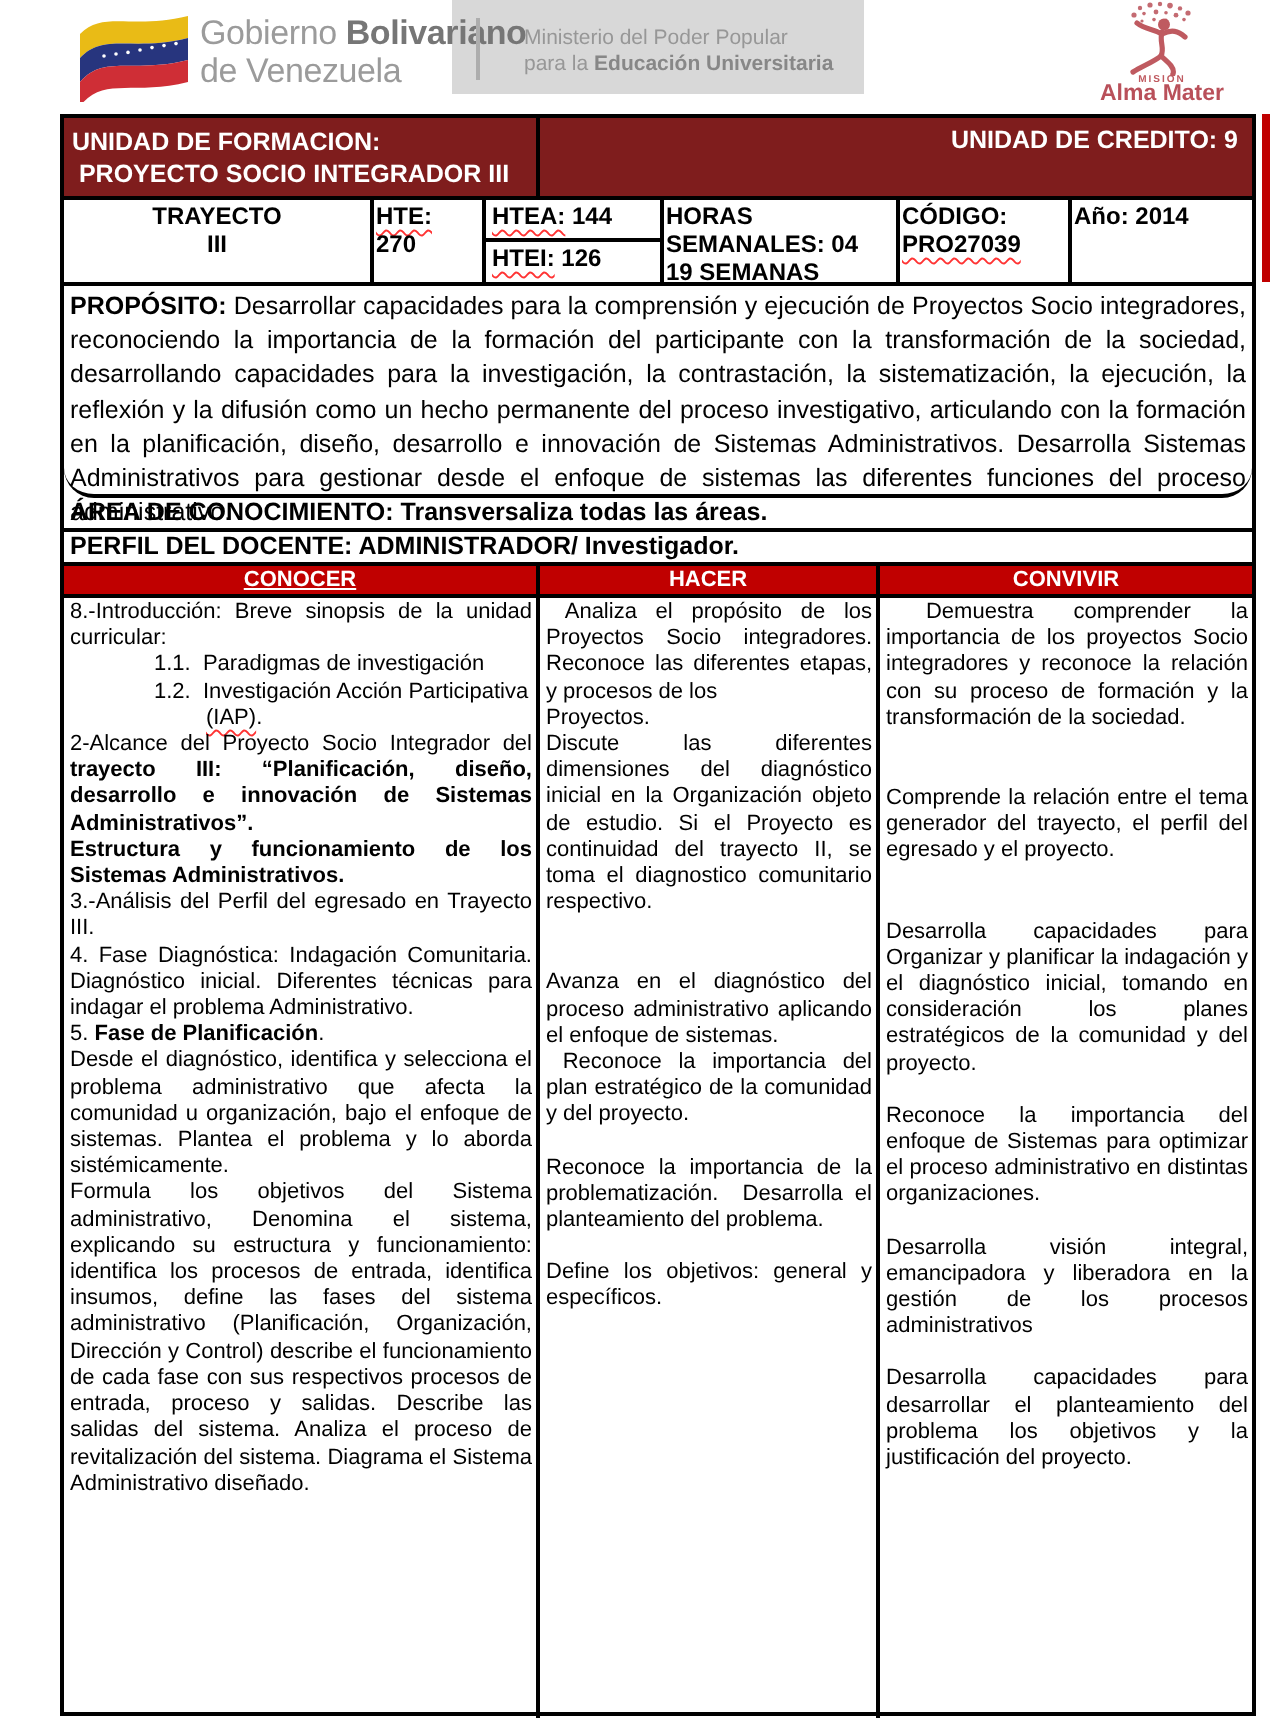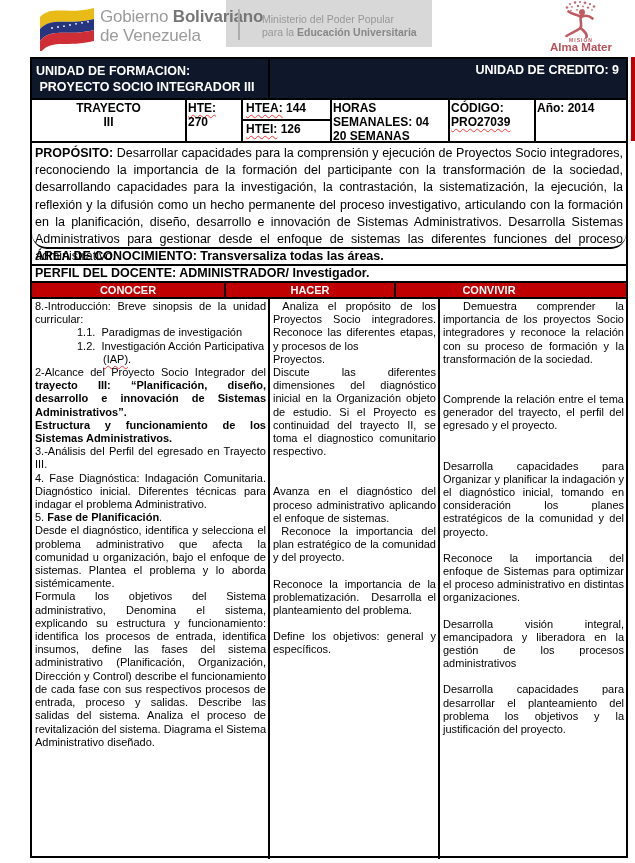--- a/index.html
+++ b/index.html
@@ -24,21 +24,21 @@
 
   
   .doc-table { position:absolute; left:30px; top:57px; width:598px; height:801px;
                border:2px solid #000; box-sizing:border-box; background:#fff; }
   .row { display:flex; box-sizing:border-box; }
   .cell { box-sizing:border-box; overflow:hidden; }
   .br { border-right:2px solid #000; }
   .bb { border-bottom:2px solid #000; }
 
   
-  .banner { height:41px; background:#0f172a; color:#fff; font-weight:bold; font-size:12.5px; }
+  .banner { height:41px; background:#7f1d1d; color:#fff; font-weight:bold; font-size:12.5px; }
   .banner .left  { width:238px; padding:4px 0 0 4px; line-height:16px; }
   .banner .right { width:354px; text-align:right; padding:4px 5px 0 0; }
   .banner .br { border-right-color:#000; }
 
   
   .info { height:43px; font-weight:bold; font-size:12px; line-height:14px; }
   .info .cell { padding:1px 1px; }
   .c-trayecto { width:155px; text-align:center; }
   .c-hte  { width:56px; }
   .c-htea { width:89px; padding:0 !important; }
@@ -51,21 +51,21 @@
   
   .proposito { height:106px; font-size:12.5px; line-height:17.2px; padding:2px 3px 0 3px;
                text-align:justify; box-sizing:border-box;border-radius:15px; }
   .proposito .lbl { font-weight:bold; }
 
   
   .strip { height:17px; font-weight:bold; font-size:12.5px; line-height:15px; padding:0 0 0 3px; box-sizing:border-box; }
 
   
   .colheads { height:16px; background:#c00000; color:#fff; font-weight:bold; font-size:11px; line-height:14px; text-align:center; }
-  .ch1 { width:194px; } .ch2 { width:170px; } .ch3 { width:186px; }
+  .ch1 { width:238px;text-decoration:underline; } .ch2 { width:170px; } .ch3 { width:186px; }
 
   
   .bodyrow { height:560px; }
   .bcol { font-size:11px; line-height:13.2px; padding:1px 2px 0 3px; }
   .b1 { width:238px; } .b2 { width:170px; } .b3 { width:186px; }
   .para { margin:0; text-align:justify; }
   .para.list { padding-left:68px; text-indent:-26px; text-align:left; }
   .para.blank  { height:13px; }
   .para.blank2 { height:27px; }
   .b { font-weight:bold; }
@@ -159,21 +159,21 @@
       <div><span class="sq">HTE:</span></div>
       <div>270</div>
     </div>
     <div class="cell c-htea br">
       <div class="subcell top"><span class="sq">HTEA:</span><span> 144</span></div>
       <div class="subcell"><span class="sq">HTEI:</span><span> 126</span></div>
     </div>
     <div class="cell c-horas br">
       <div>HORAS</div>
       <div>SEMANALES: 04</div>
-      <div>20 SEMANAS</div>
+      <div>19 SEMANAS</div>
     </div>
     <div class="cell c-cod br">
       <div>CÓDIGO:</div>
       <div><span class="sq">PRO27039</span></div>
     </div>
     <div class="cell c-anio">Año: 2014</div>
   </div>
 
   <div class="proposito bb">
     <span class="lbl">PROPÓSITO:</span><span> Desarrollar capacidades para la comprensión y ejecución de Proyectos Socio integradores, reconociendo la importancia de la formación del participante con la transformación de la sociedad, desarrollando capacidades para la investigación, la contrastación, la sistematización, la ejecución, la reflexión y la difusión como un hecho permanente del proceso investigativo, articulando con la formación en la planificación, diseño, desarrollo e innovación de Sistemas Administrativos. Desarrolla Sistemas Administrativos para gestionar desde el enfoque de sistemas las diferentes funciones del proceso administrativo.</span>

